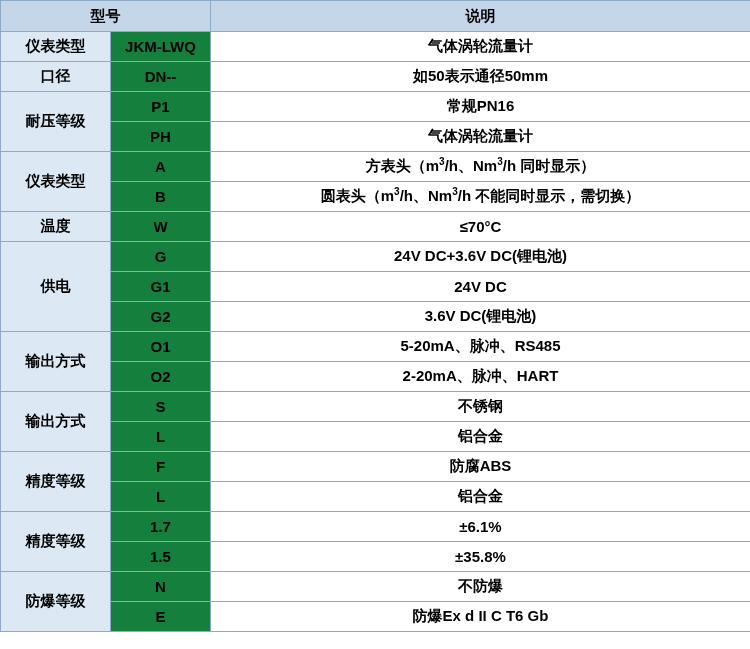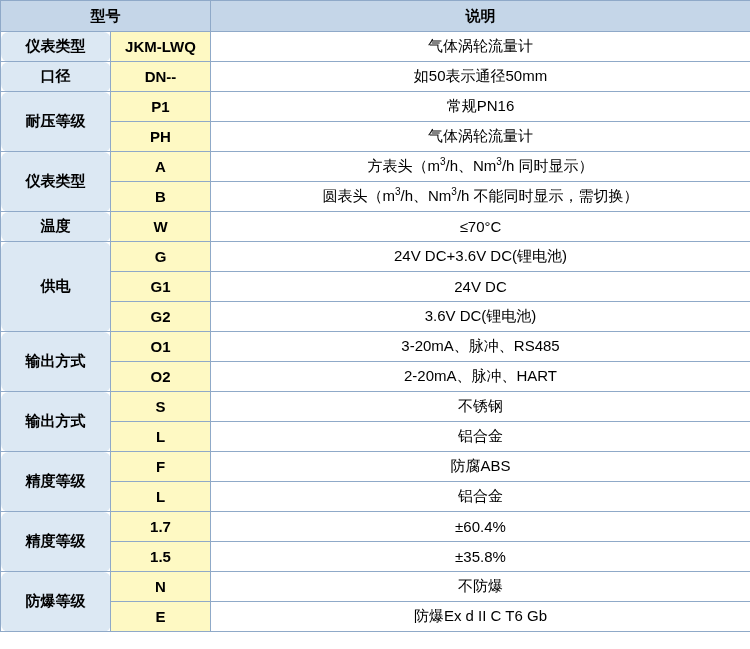--- a/index.html
+++ b/index.html
@@ -32,30 +32,29 @@
   .hdr-cat, .hdr-desc {
     background: #c5d6e8;
     font-weight: bold;
     height: 30px;
     font-size: 15px;
   }
   .cat {
     background: #dce8f3;
     font-weight: bold;
     font-size: 15px;
-    border-radius: 8px;
   }
   .code {
-    background: #fef9c3;
+    background: #15803d;
     font-weight: bold;
     font-size: 15px;
   }
   .desc {
     background: #ffffff;
-    font-weight: normal;
+    font-weight: bold;
     font-size: 15px;
   }
   tr.row { height: 30px; }
   sup {
     font-size: 10px;
     vertical-align: super;
     line-height: 0;
   }
   .nowrap { white-space: nowrap; }
 </style>
@@ -117,21 +116,21 @@
         <td class="code">G1</td>
         <td class="desc">24V DC</td>
       </tr>
       <tr class="row">
         <td class="code">G2</td>
         <td class="desc">3.6V DC(锂电池)</td>
       </tr>
       <tr class="row">
         <td class="cat" rowspan="2">输出方式</td>
         <td class="code">O1</td>
-        <td class="desc">3-20mA、脉冲、RS485</td>
+        <td class="desc">5-20mA、脉冲、RS485</td>
       </tr>
       <tr class="row">
         <td class="code">O2</td>
         <td class="desc">2-20mA、脉冲、HART</td>
       </tr>
       <tr class="row">
         <td class="cat" rowspan="2">输出方式</td>
         <td class="code">S</td>
         <td class="desc">不锈钢</td>
       </tr>
@@ -144,21 +143,21 @@
         <td class="code">F</td>
         <td class="desc">防腐ABS</td>
       </tr>
       <tr class="row">
         <td class="code">L</td>
         <td class="desc">铝合金</td>
       </tr>
       <tr class="row">
         <td class="cat" rowspan="2">精度等级</td>
         <td class="code">1.7</td>
-        <td class="desc">±60.4%</td>
+        <td class="desc">±6.1%</td>
       </tr>
       <tr class="row">
         <td class="code">1.5</td>
         <td class="desc">±35.8%</td>
       </tr>
       <tr class="row">
         <td class="cat" rowspan="2">防爆等级</td>
         <td class="code">N</td>
         <td class="desc">不防爆</td>
       </tr>

